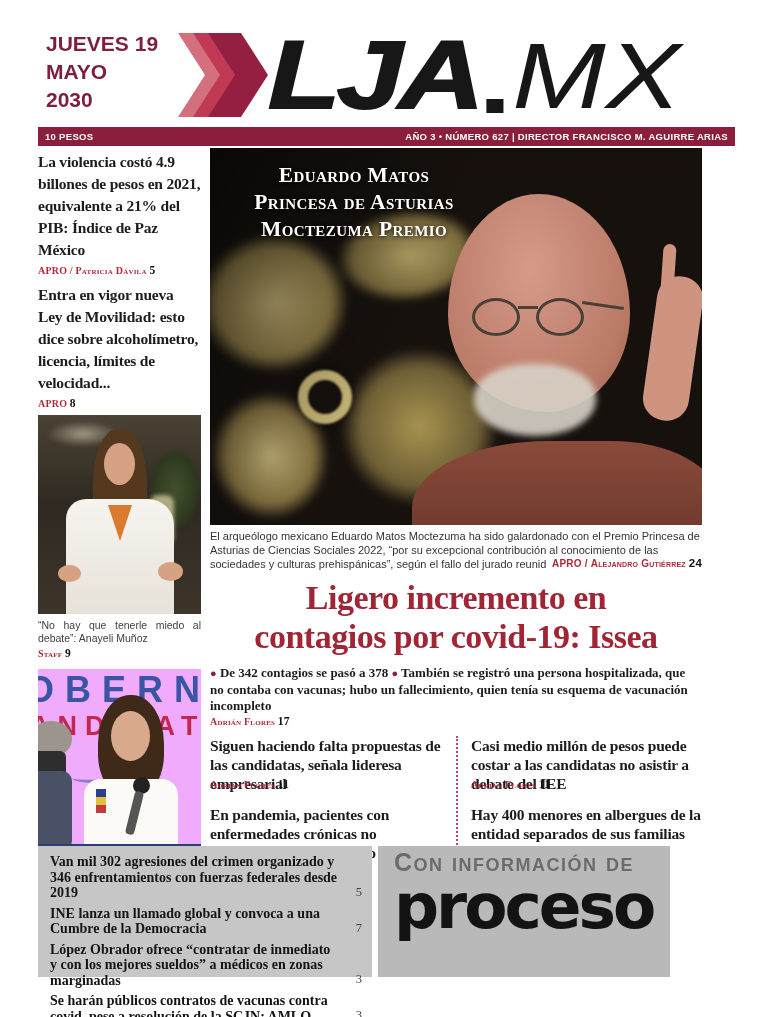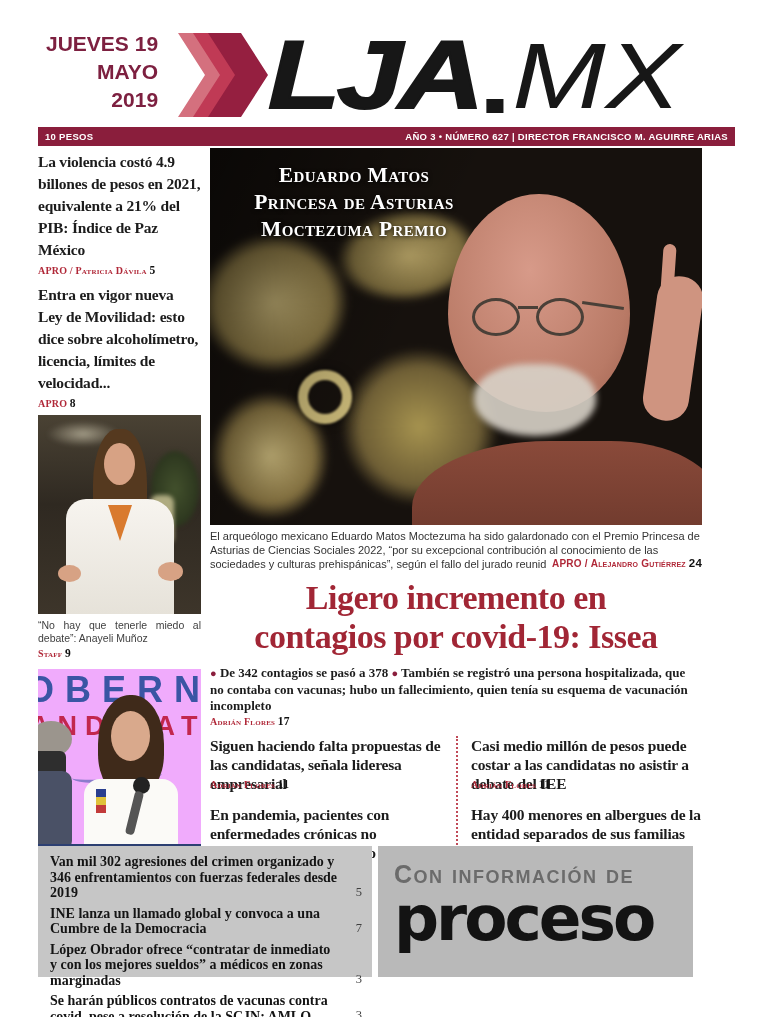--- a/index.html
+++ b/index.html
@@ -2,21 +2,21 @@
 <html><head>
 <meta charset="utf-8">
 <title>LJA.MX</title>
 <style>
   * { margin:0; padding:0; box-sizing:border-box; }
   body { background:#e8e8e8; font-family:"Liberation Serif", serif; }
   .page { position:relative; width:768px; height:1017px; background:#ffffff; margin:0 auto; overflow:hidden; }
 
   
   .date-block { position:absolute; left:46px; top:30px; color:#7d2040;
-    font-family:"Liberation Sans", sans-serif; font-weight:bold; font-size:21px; line-height:28px;text-align:right; }
+    font-family:"Liberation Sans", sans-serif; font-weight:bold; font-size:21px; line-height:28px; }
   .chev { position:absolute; left:178px; top:33px; width:92px; height:84px; }
   .chev i { position:absolute; top:0; width:60px; height:84px; display:block;
     clip-path:polygon(0 0, 55% 0, 100% 50%, 55% 100%, 0 100%, 45% 50%); }
   .chev .c1 { left:0;  background:#d4707e; z-index:1; }
   .chev .c2 { left:15px; background:#c03a55; z-index:2; }
   .chev .c3 { left:30px; background:#951f40; z-index:3; }
   .wordmark { position:absolute; left:268px; top:26px; height:92px; display:flex; align-items:flex-end;
     font-style:italic; transform:scaleX(1.22); transform-origin:left center; white-space:nowrap; }
   .wm-lja { font-family:"Liberation Sans", sans-serif; font-weight:bold; font-size:97px; line-height:86px;
     letter-spacing:-3px; color:#171717; -webkit-text-stroke:2px #171717; }
@@ -135,36 +135,36 @@
   .sub-title { font-size:15.5px; font-weight:bold; line-height:19px; color:#1c1c1c; letter-spacing:-0.2px; }
   .pull { margin-top:-15px; }
 
   
   .briefs { position:absolute; left:38px; top:846px; width:334px; height:131px; background:#c6c6c6;
     padding:8px 10px 6px 12px; }
   .brief { display:flex; justify-content:space-between; align-items:flex-end; margin-bottom:5px;gap:18px; }
   .brief-title { width:294px; font-size:14px; font-weight:bold; line-height:15.5px; color:#141414; }
   .brief-page { font-size:12.5px; color:#3f3f3f; padding-bottom:1px; }
 
-  .proceso-box { position:absolute; left:378px; top:846px; width:315px; height:131px; background:#b9b9b9;
-    padding:16px 0 0 16px; overflow:hidden; }
+  .proceso-box { position:absolute; left:378px; top:846px; width:292px; height:131px; background:#b9b9b9;
+    padding:4px 0 0 16px; overflow:hidden; }
   .kicker { font-family:"Liberation Sans", sans-serif; font-weight:bold; font-variant:small-caps;
     font-size:25px; letter-spacing:1.5px; color:#6b6b6b; line-height:24px; }
   .plogo { font-family:"DejaVu Sans", sans-serif; font-weight:bold; font-size:63px; color:#131313;
     letter-spacing:-3px; line-height:62px; margin-top:2px; }
 </style>
 </head>
 <body>
 
 <div class="page">
 
   <div class="date-block">
     <div>JUEVES 19</div>
     <div>MAYO</div>
-    <div>2019</div>
+    <div>2030</div>
   </div>
   <div class="chev">
     <i class="c1"></i>
     <i class="c2"></i>
     <i class="c3"></i>
   </div>
   <div class="wordmark">
     <span class="wm-lja">LJA</span>
     <span class="wm-dot"></span>
     <span class="wm-mx">MX</span>

